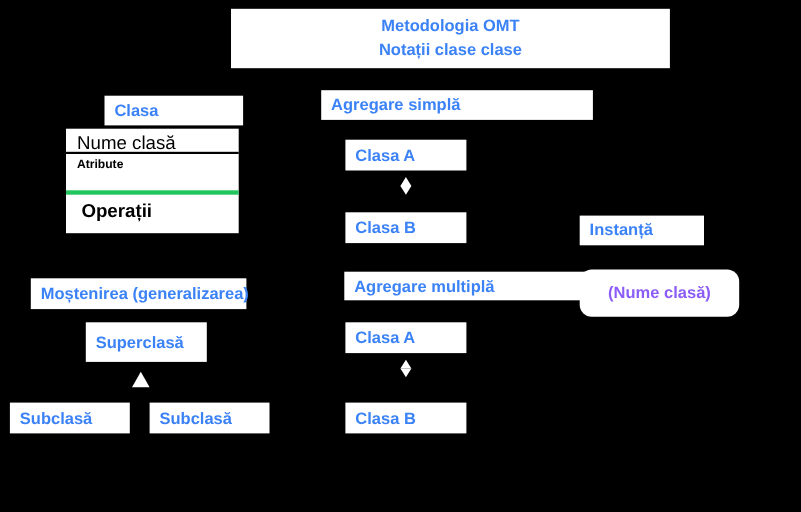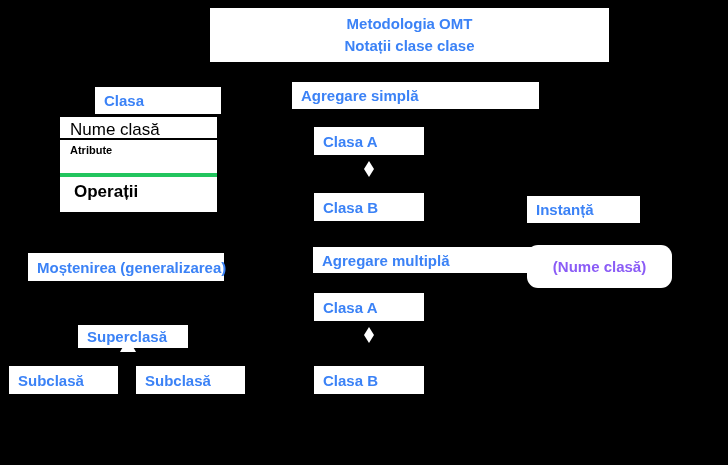--- a/index.html
+++ b/index.html
@@ -141,21 +141,21 @@
   <div class="box label-box" style="left:314px; top:127px; width:110px; height:28px;">Clasa A</div>
 
   <div class="diamond" style="left:364px; top:161px;"></div>
 
   <div class="box label-box" style="left:314px; top:193px; width:110px; height:28px;">Clasa B</div>
 
   <div class="box label-box" style="left:527px; top:196px; width:113px; height:27px;">Instanță</div>
 
   <div class="box label-box" style="left:28px; top:253px; width:196px; height:28px;">Moștenirea (generalizarea)</div>
 
-  <div class="box label-box" style="left:78px; top:293px; width:110px; height:23px;margin-top:32px;">Superclasă</div>
+  <div class="box label-box" style="left:78px; top:293px; width:110px; height:36px;">Superclasă</div>
 
   <div class="triangle" style="left:120px; top:338px;"></div>
 
   <div class="box label-box" style="left:9px; top:366px; width:109px; height:28px;">Subclasă</div>
 
   <div class="box label-box" style="left:136px; top:366px; width:109px; height:28px;">Subclasă</div>
 
   <div class="box label-box" style="left:280px; top:247px; width:247px; height:26px;margin-left:33px;">Agregare multiplă</div>
 
   <div class="box label-box" style="left:314px; top:293px; width:110px; height:28px;">Clasa A</div>

